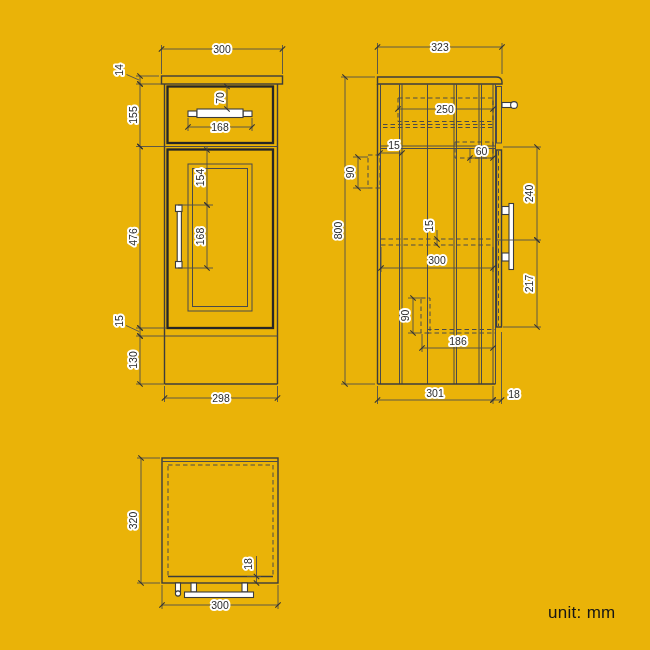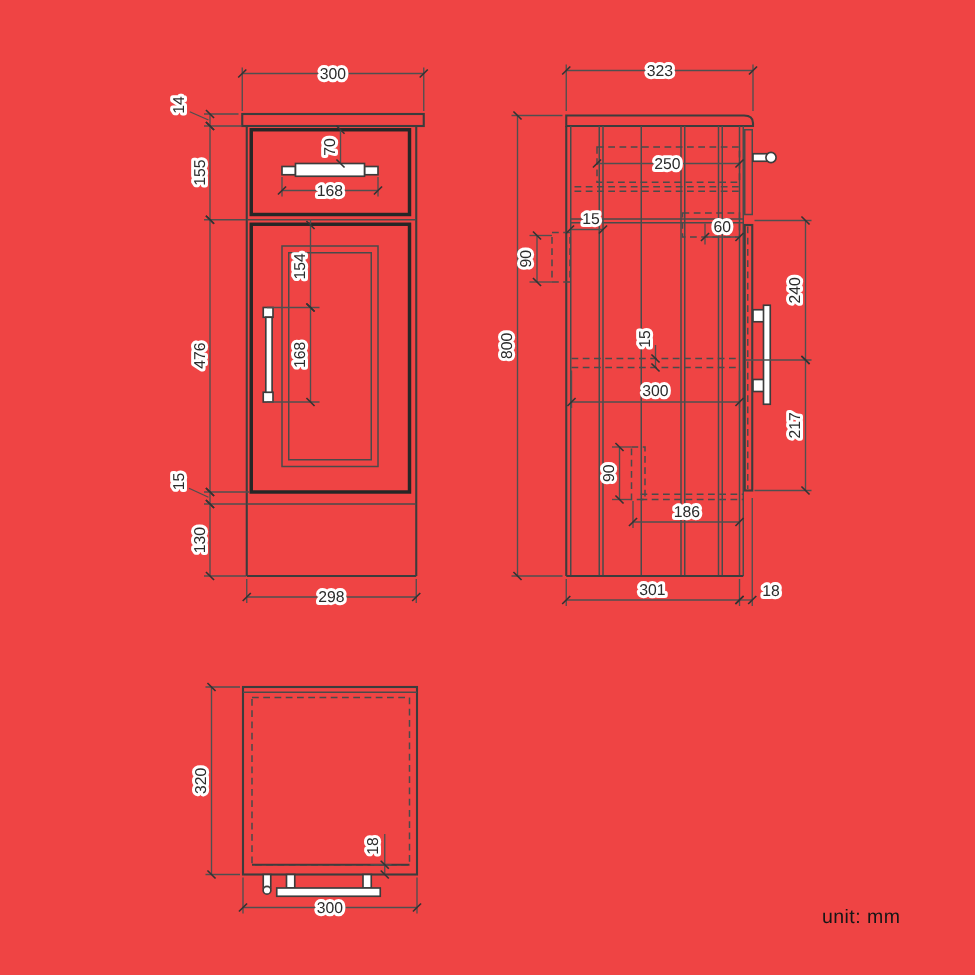--- a/index.html
+++ b/index.html
@@ -1,26 +1,26 @@
 <!DOCTYPE html>
 <html><head>
 <meta charset="utf-8">
 <style>
   html,body{margin:0;padding:0;background:#fff;width:650px;height:650px;overflow:hidden}
-  #stage{position:relative;width:650px;height:650px;background:#ef4444;font-family:"Liberation Sans",sans-serif}
+  #stage{position:relative;width:650px;height:650px;background:#eab308;font-family:"Liberation Sans",sans-serif}
   svg{position:absolute;left:0;top:0}
   .ln  {stroke:#3c3c3c;stroke-width:1.4;fill:none}
   .lnt {stroke:#4a4a4a;stroke-width:1;fill:none}
   .ln2 {stroke:#262626;stroke-width:2.3;fill:none}
   .dsh {stroke:#4a4a4a;stroke-width:1;fill:none;stroke-dasharray:4.5 3}
   .dim {stroke:#4f4f4f;stroke-width:0.9;fill:none}
   .hw  {fill:#fff;stroke:#3c3c3c;stroke-width:1.1}
   text.dt{font-family:"Liberation Sans",sans-serif;font-size:10.5px;fill:#2b2b2b;
           text-anchor:middle;paint-order:stroke;stroke:#fff;stroke-width:4px;stroke-linejoin:round}
-  #unit-label{position:absolute;left:548px;top:603px;font-size:13px;color:#161616;letter-spacing:.3px}
+  #unit-label{position:absolute;left:548px;top:603px;font-size:17px;color:#161616;letter-spacing:.3px}
 </style>
 </head>
 <body>
 
 <div id="stage">
 <svg width="650" height="650" viewBox="0 0 650 650">
   <defs>
     <marker id="tick" markerWidth="9" markerHeight="9" refX="4.5" refY="4.5" orient="auto">
       <line x1="1.5" y1="7.5" x2="7.5" y2="1.5" stroke="#333" stroke-width="1.2"></line>
     </marker>

